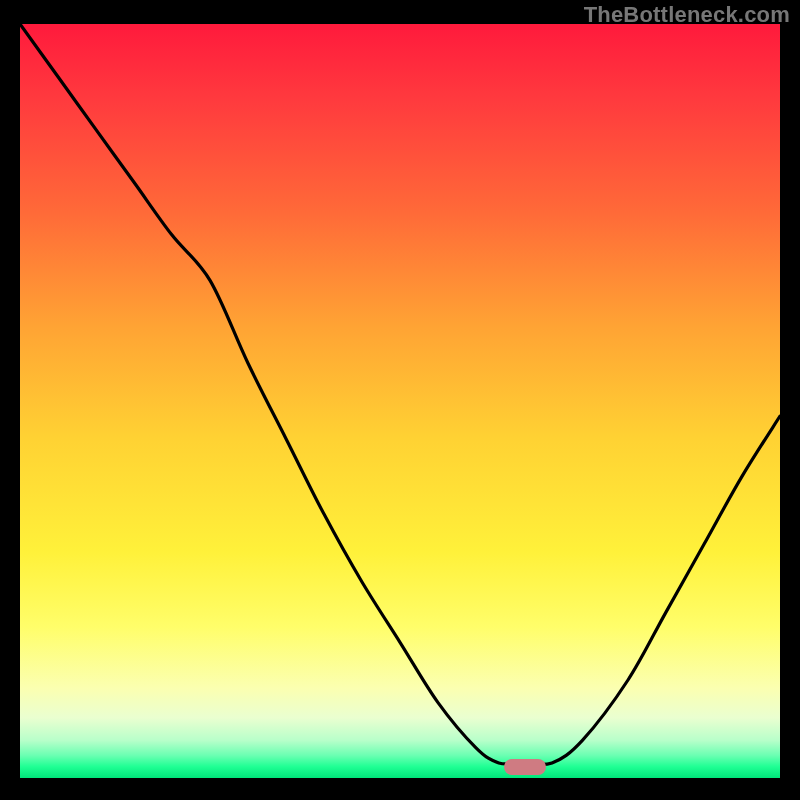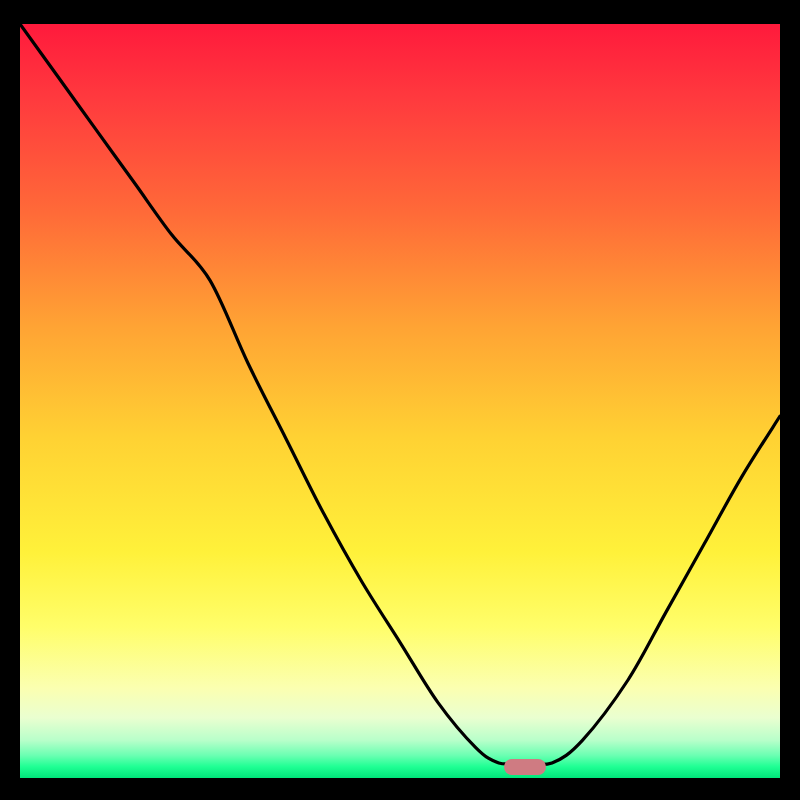--- a/index.html
+++ b/index.html
@@ -59,20 +59,21 @@
     border-radius: 8px;
     background: #cf7b82;
     transform: translate(-50%, -50%);
   }
 </style>
 </head>
 <body>
 
 <div class="frame">
 
+  <div class="watermark">TheBottleneck.com</div>
 
   <div class="plot">
     <div class="gradient"></div>
 
     <svg class="curve" viewBox="0 0 760 754" preserveAspectRatio="none">
       <path d="M 0.0 0.0 C 6.3 8.8, 25.3 35.2, 38.0 52.8 C 50.7 70.4, 63.3 88.0, 76.0 105.6 C 88.7 123.2, 101.3 140.7, 114.0 158.3 C 126.7 175.9, 139.3 194.8, 152.0 211.1 C 164.7 227.5, 177.3 235.0, 190.0 256.4 C 202.7 277.7, 215.3 312.9, 228.0 339.3 C 240.7 365.7, 253.3 389.6, 266.0 414.7 C 278.7 439.8, 291.3 466.2, 304.0 490.1 C 316.7 514.0, 329.3 536.6, 342.0 558.0 C 354.7 579.3, 367.3 598.2, 380.0 618.3 C 392.7 638.4, 405.3 661.0, 418.0 678.6 C 430.7 696.2, 445.9 713.8, 456.0 723.8 C 466.1 733.9, 471.2 736.4, 478.8 738.9 C 486.4 741.4, 492.7 738.9, 501.6 738.9 C 510.5 738.9, 521.9 742.7, 532.0 738.9 C 542.1 735.1, 549.7 730.1, 562.4 716.3 C 575.1 702.5, 594.1 677.3, 608.0 656.0 C 621.9 634.6, 633.3 610.7, 646.0 588.1 C 658.7 565.5, 671.3 542.9, 684.0 520.3 C 696.7 497.6, 709.3 473.8, 722.0 452.4 C 734.7 431.0, 753.7 402.1, 760.0 392.1" fill="none" stroke="#000000" stroke-width="3.2" stroke-linecap="round" stroke-linejoin="round"></path>
     </svg>
 
     <div class="marker" style="left: 505.4px; top: 742.69px; background: rgb(207, 123, 130);"></div>
   </div>

